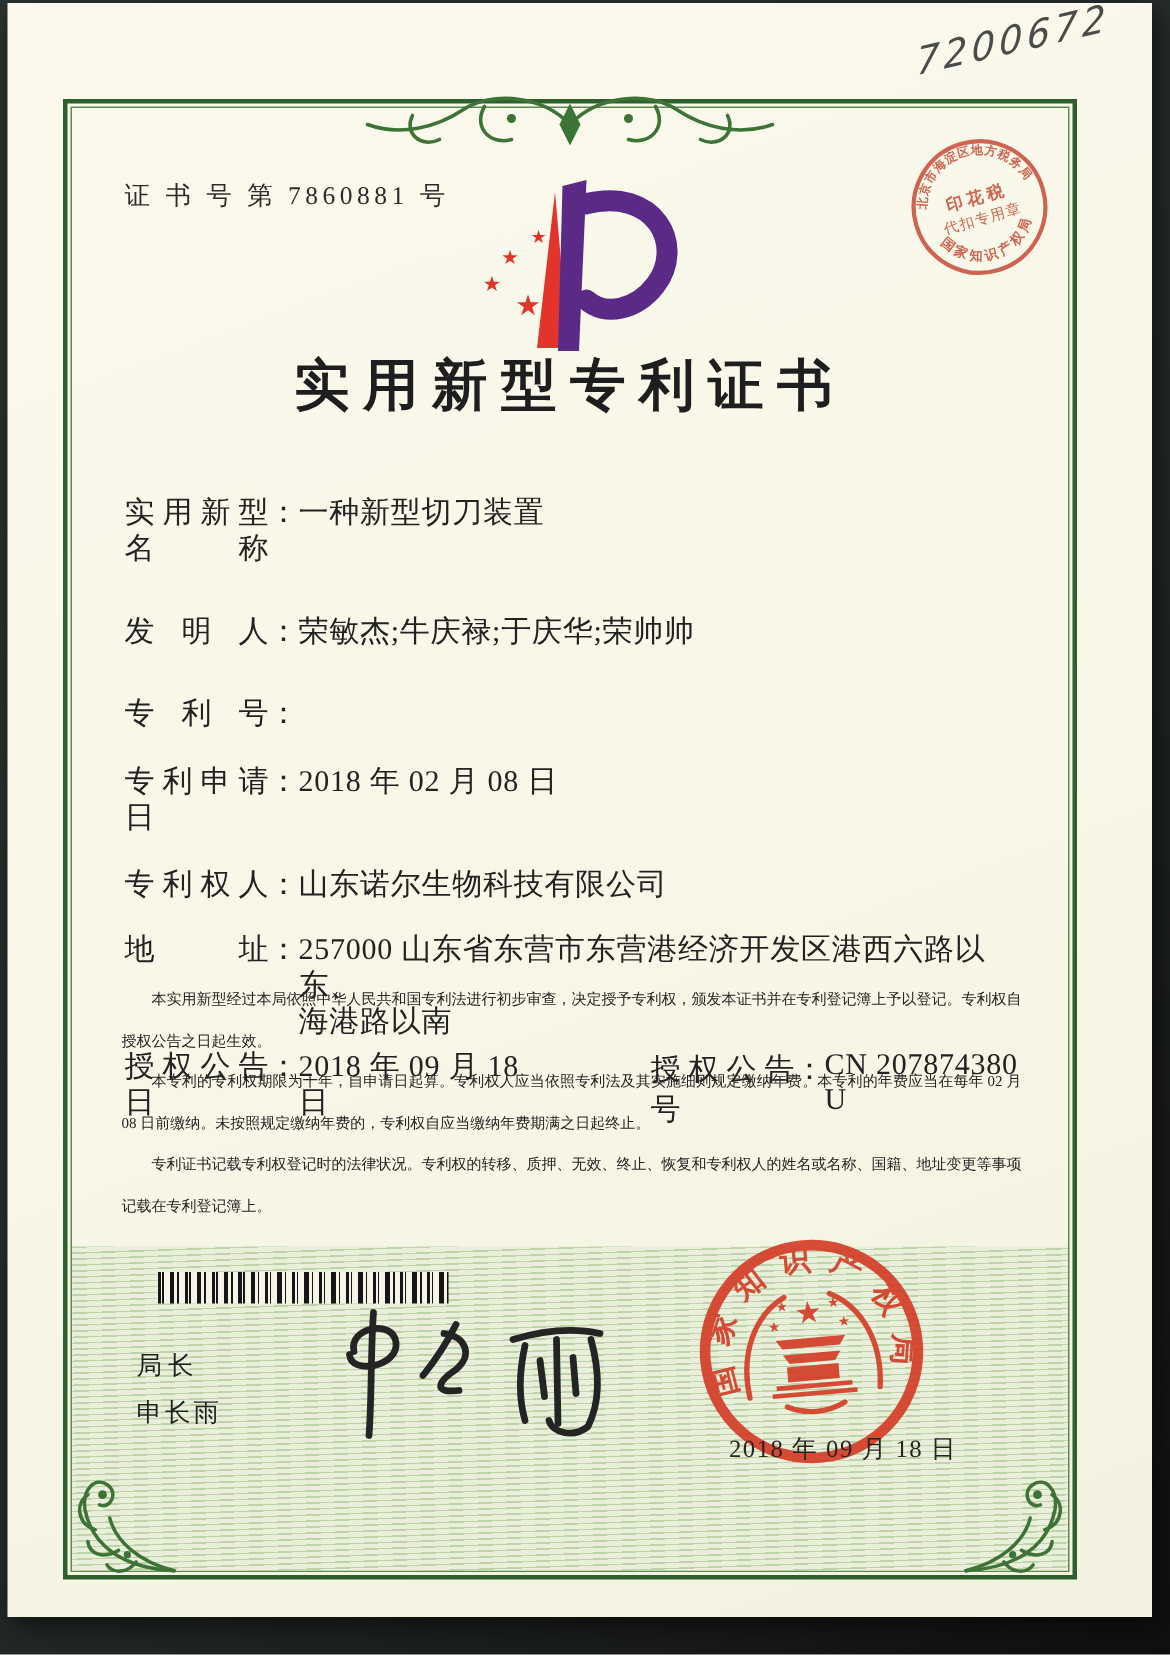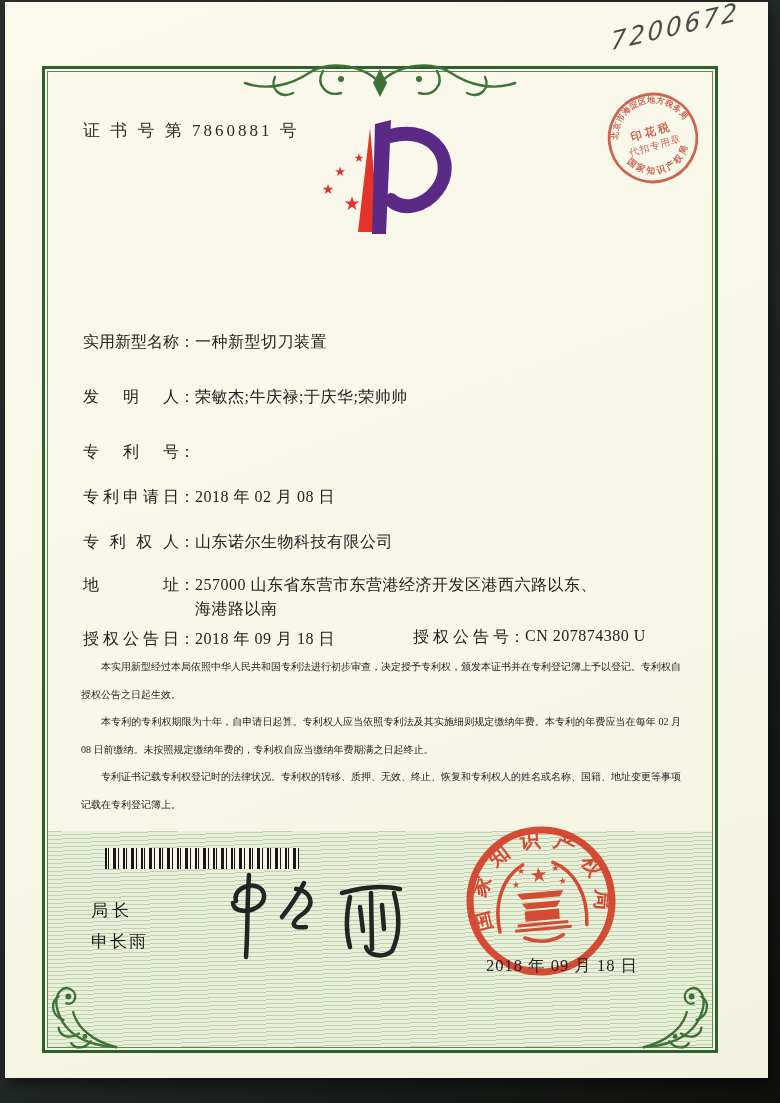--- a/index.html
+++ b/index.html
@@ -29,21 +29,21 @@
 
   .cert-no{position:absolute;left:35px;top:47px;font-size:17px;letter-spacing:3px;color:#2c2c2c;}
 
   .logo{position:absolute;left:50%;top:40px;transform:translateX(-50%);}
 
   .title{
     position:absolute;left:0;right:0;top:160px;text-align:center;
     font-size:37px;font-weight:bold;letter-spacing:9px;color:#1e1e1e;
   }
 
-  .fields{position:absolute;left:35px;right:28px;top:258px;font-size:16px;color:#222;}
+  .fields{position:absolute;left:35px;right:28px;top:258px;font-size:20px;color:#222;}
   .frow{display:flex;align-items:flex-start;line-height:24px;}
   .flabel{display:inline-block;width:96px;text-align:justify;text-align-last:justify;flex:0 0 96px;}
   .fcolon{flex:0 0 14px;}
   .fvalue{letter-spacing:.5px;}
   .mb32{margin-bottom:31px;} .mb22{margin-bottom:21px;} .mb20{margin-bottom:19px;}
   .grant-row{display:flex;}
   .grant-right{display:flex;margin-left:78px;}
 
   .paras{
     position:absolute;left:33px;right:31px;top:581px;
@@ -129,20 +129,21 @@
         <text x="84" y="36" text-anchor="middle" font-size="11" fill="#e2342a">★</text>
         <text x="64" y="50" text-anchor="middle" font-size="12" fill="#e2342a">★</text>
         <text x="45" y="64" text-anchor="middle" font-size="13" fill="#e2342a">★</text>
         <text x="33" y="82" text-anchor="middle" font-size="14" fill="#e2342a">★</text>
         <text x="57" y="98" text-anchor="middle" font-size="19" fill="#e2342a">★</text>
         <polygon points="63,120 75,16 84,120" fill="#e2342a"></polygon>
         <polygon points="80,12 96,8 91,122 77,122" fill="#5b2a86"></polygon>
         <path d="M95,24 C142,12 162,52 142,78 C129,95 108,99 96,88" fill="none" stroke="#5b2a86" stroke-width="14" stroke-linecap="round"></path>
       </svg>
 
+      <div class="title">实用新型专利证书</div>
 
       <div class="fields">
         <div class="frow mb32">
           <span class="flabel">实用新型名称</span>
             <span class="fcolon">：</span>
           <span class="fvalue">一种新型切刀装置</span>
         </div>
         <div class="frow mb32">
           <span class="flabel">发明人</span>
             <span class="fcolon">：</span>

